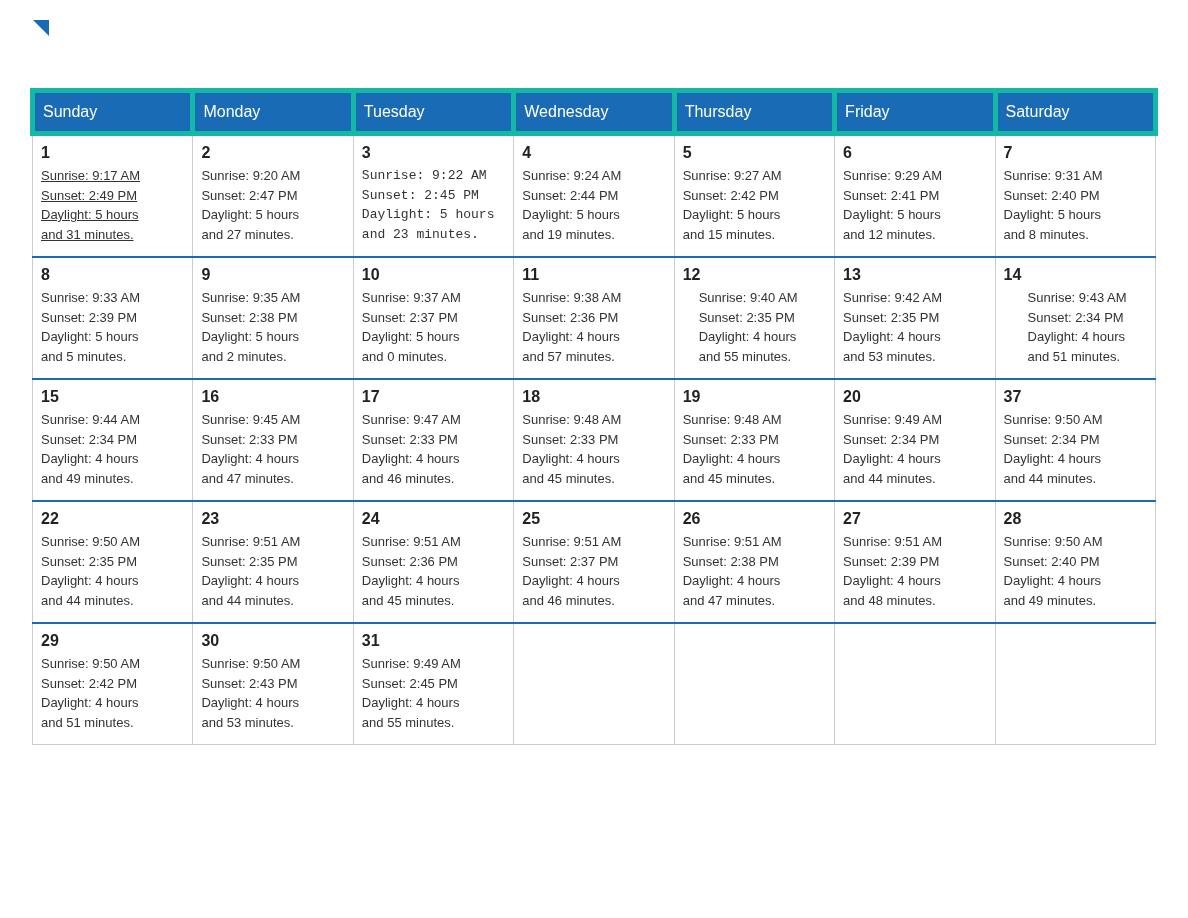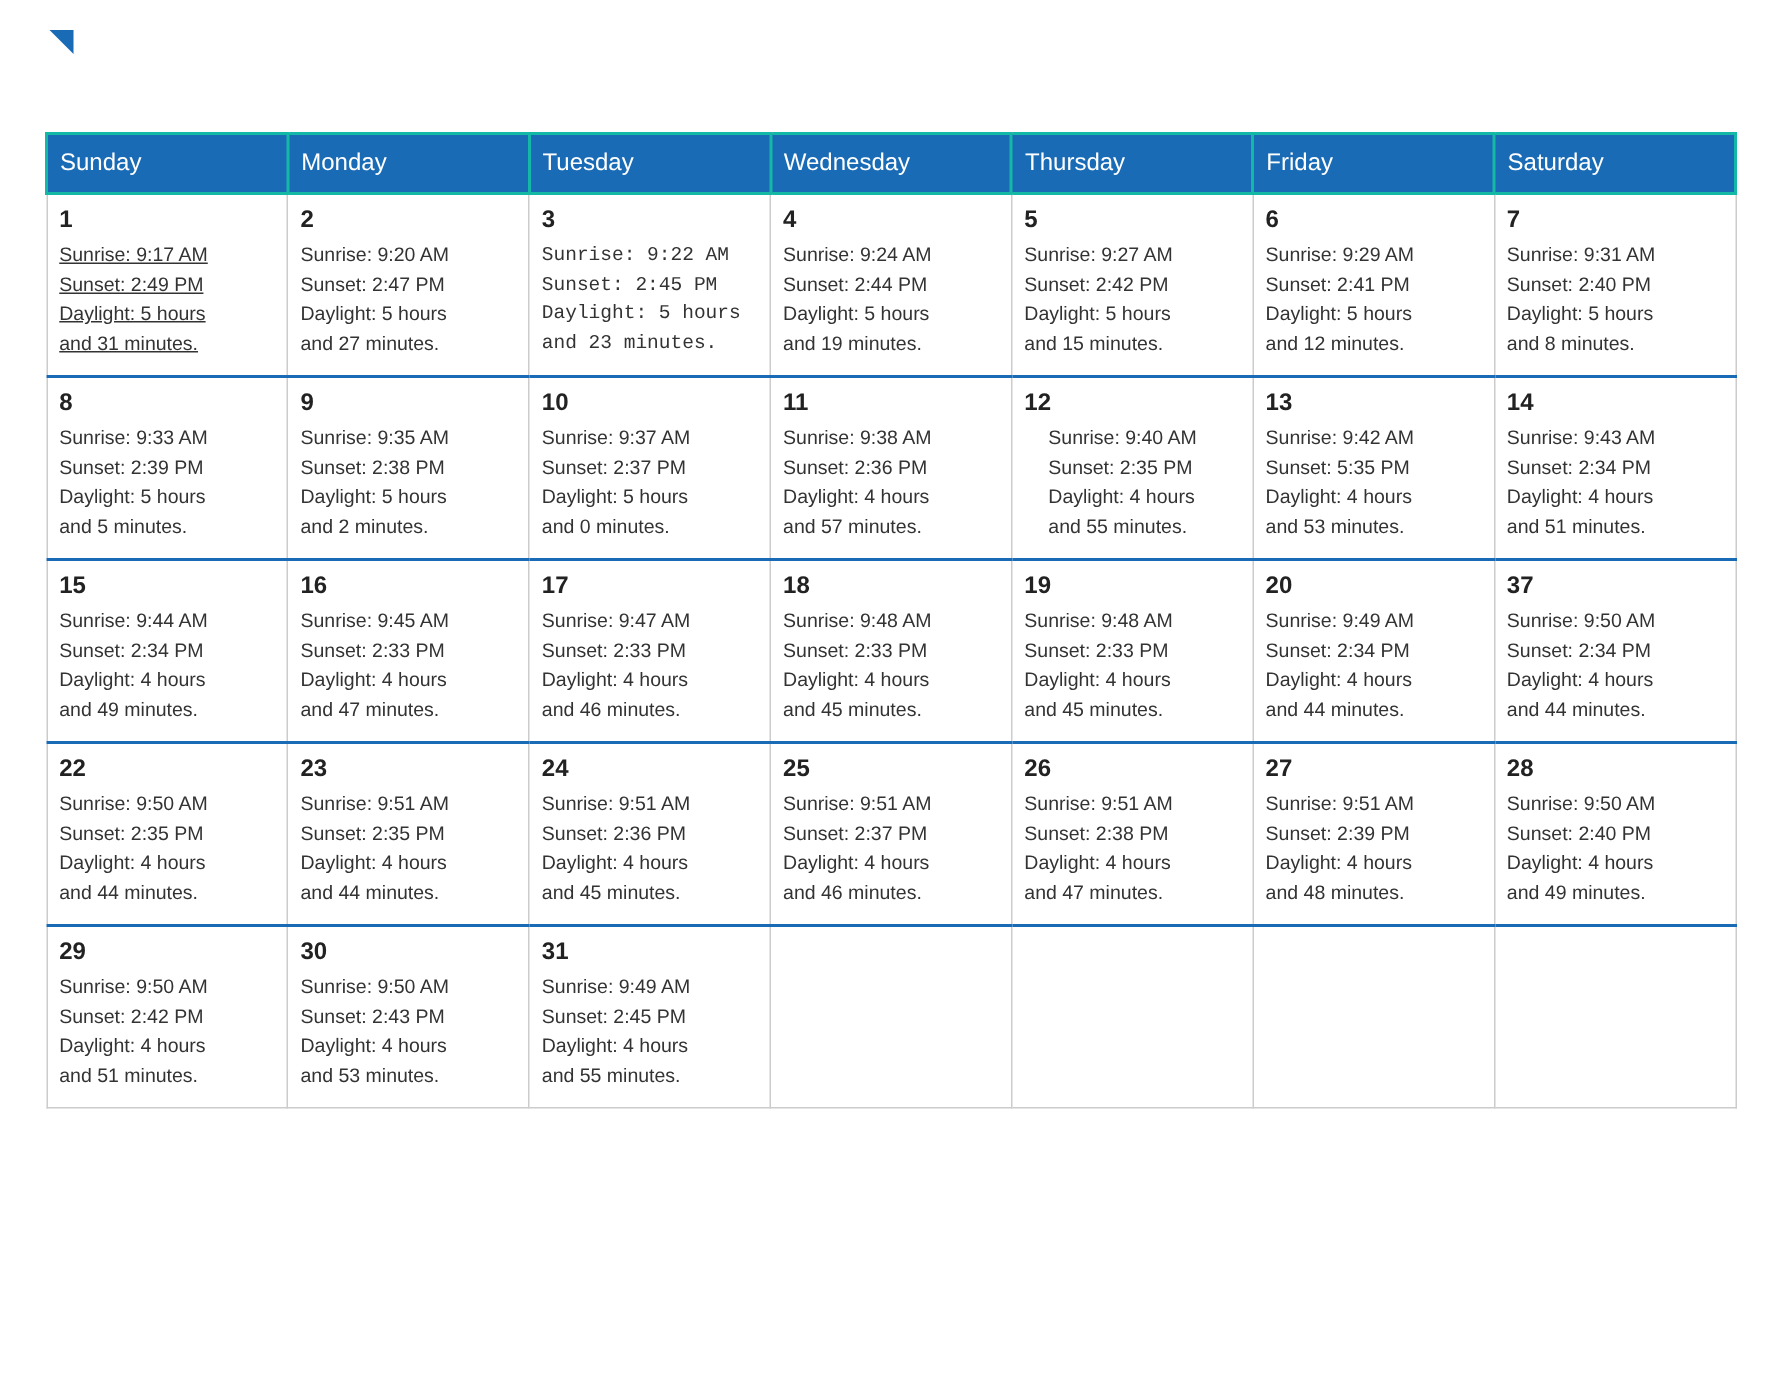--- a/index.html
+++ b/index.html
@@ -34,21 +34,21 @@
       width: 100%;
       border-collapse: collapse;
     }
     .calendar th {
       background-color: #1a6bb5;
       color: #fff;
       padding: 10px 8px;
       text-align: left;
       font-size: 16px;
       font-weight: normal;
-      border: 2px solid #14b8a6;
+      border: 5px solid #14b8a6;
     }
     .calendar td {
       vertical-align: top;
       padding: 8px 8px 12px 8px;
       border: 1px solid #ccc;
       border-top: 2px solid #1a6bb5;
       font-size: 13px;
       color: #333;
       width: calc(100% / 7);
       min-height: 100px;
@@ -209,27 +209,27 @@
         <td>
           <span class="day-number">12</span>
           <div class="day-info" style="white-space: pre-line; margin-left: 16px;">Sunrise: 9:40 AM
 Sunset: 2:35 PM
 Daylight: 4 hours
 and 55 minutes.</div>
         </td>
         <td>
           <span class="day-number">13</span>
           <div class="day-info" style="white-space: pre-line;">Sunrise: 9:42 AM
-Sunset: 5:35 PM
+Sunset: 2:35 PM
 Daylight: 4 hours
 and 53 minutes.</div>
         </td>
         <td>
           <span class="day-number">14</span>
-          <div class="day-info" style="white-space: pre-line;">Sunrise: 9:43 AM
+          <div class="day-info" style="white-space: pre-line; margin-left: 24px;">Sunrise: 9:43 AM
 Sunset: 2:34 PM
 Daylight: 4 hours
 and 51 minutes.</div>
         </td>
       </tr>
       <tr>
         <td>
           <span class="day-number">15</span>
           <div class="day-info" style="white-space: pre-line;">Sunrise: 9:44 AM
 Sunset: 2:34 PM

